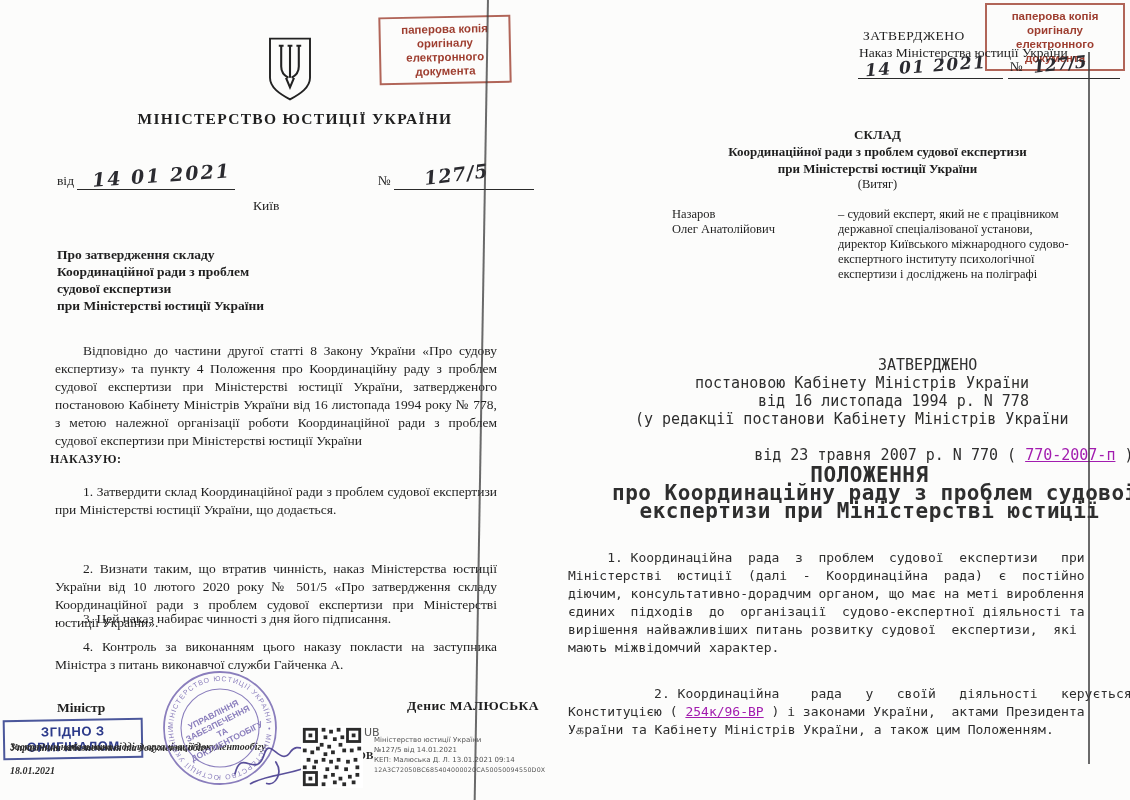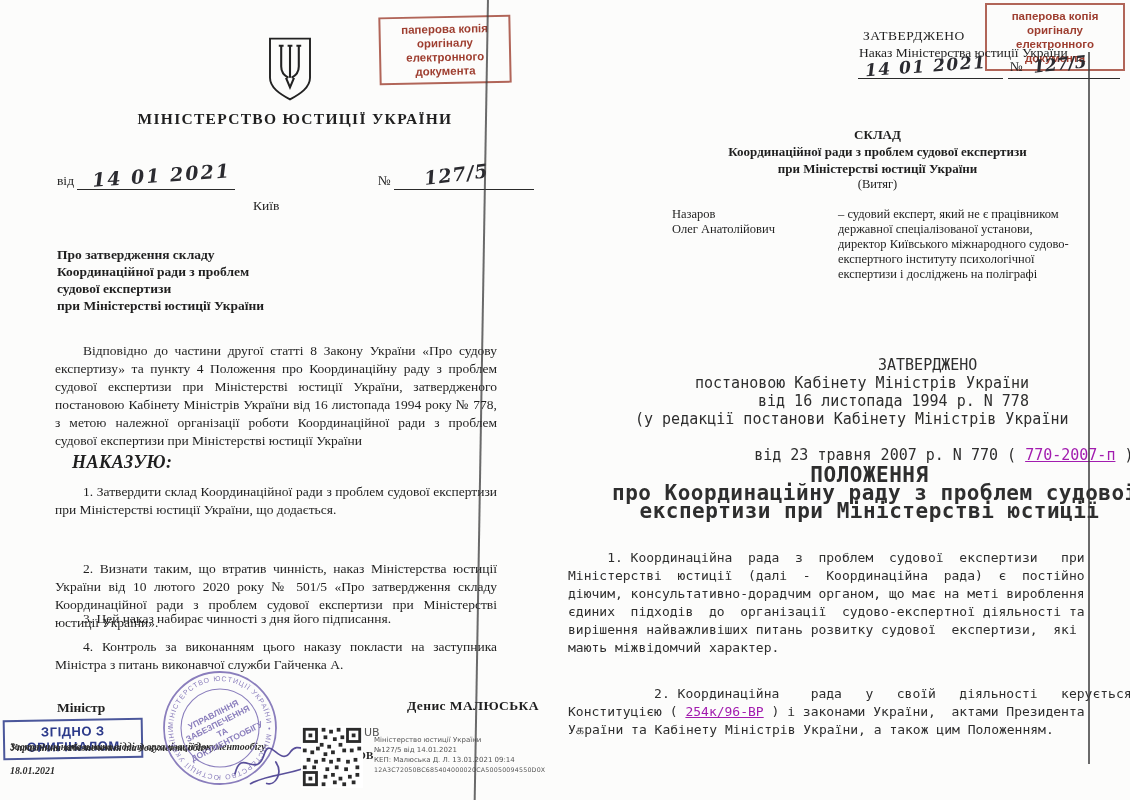--- a/index.html
+++ b/index.html
@@ -60,21 +60,21 @@
 
     <div class="abs serif b" style="left:57px;top:246px;font-size:13.5px;line-height:17px;">
       <div>Про затвердження складу</div>
       <div>Координаційної ради з проблем</div>
       <div>судової експертизи</div>
       <div>при Міністерстві юстиції України</div>
     </div>
 
     <div class="abs serif just body-text" style="left:55px;top:342px;width:442px;text-indent:28px;">Відповідно до частини другої статті 8 Закону України «Про судову експертизу» та пункту 4 Положення про Координаційну раду з проблем судової експертизи при Міністерстві юстиції України, затвердженого постановою Кабінету Міністрів України від 16 листопада 1994 року № 778, з метою належної організації роботи Координаційної ради з проблем судової експертизи при Міністерстві юстиції України</div>
 
-    <div class="abs serif b" style="left:72px;top:452px;font-size:18px;letter-spacing:.5px;font-style:italic;">НАКАЗУЮ:</div>
+    <div class="abs serif b" style="left:50px;top:452px;font-size:12px;letter-spacing:.5px;">НАКАЗУЮ:</div>
 
     <div class="abs serif just body-text" style="left:55px;top:483px;width:442px;text-indent:28px;">1. Затвердити склад Координаційної ради з проблем судової експертизи при Міністерстві юстиції України, що додається.</div>
     <div class="abs serif just body-text" style="left:55px;top:528px;width:442px;text-indent:28px;margin-top:32px;">2. Визнати таким, що втратив чинність, наказ Міністерства юстиції України від 10 лютого 2020 року № 501/5 «Про затвердження складу Координаційної ради з проблем судової експертизи при Міністерстві юстиції України».</div>
     <div class="abs serif just body-text" style="left:55px;top:610px;width:442px;text-indent:28px;">3. Цей наказ набирає чинності з дня його підписання.</div>
     <div class="abs serif just body-text" style="left:55px;top:638px;width:442px;text-indent:28px;">4. Контроль за виконанням цього наказу покласти на заступника Міністра з питань виконавчої служби Гайченка А.</div>
 
     <div class="abs serif b" style="left:57px;top:700px;font-size:13.5px;">Міністр</div>
     <div class="abs serif b" style="left:395px;top:698px;font-size:13.5px;letter-spacing:.4px;margin-left:12px;">Денис МАЛЮСЬКА</div>
 
     <div class="abs stamp-blue" style="left:3px;top:719px;width:128px;transform:rotate(-1deg);">ЗГІДНО З ОРИГІНАЛОМ</div>

